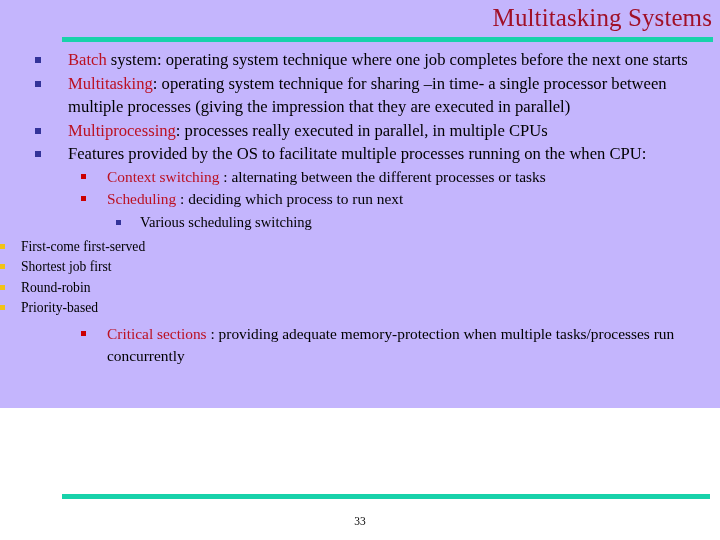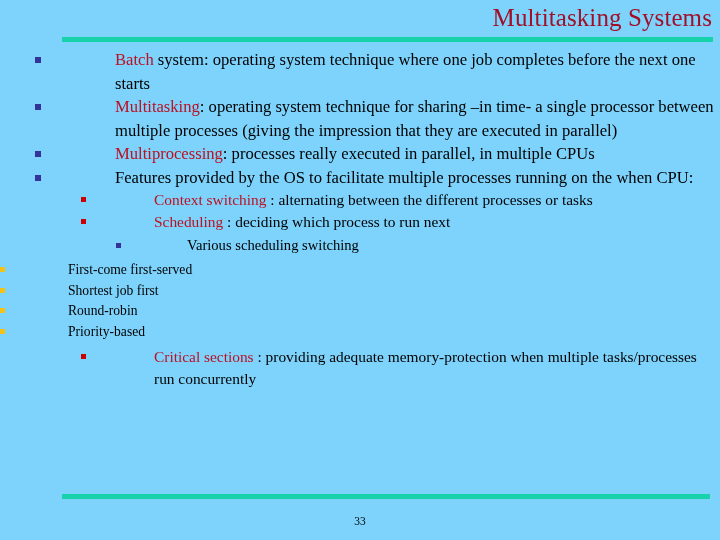--- a/index.html
+++ b/index.html
@@ -11,22 +11,22 @@
     width: 720px;
     height: 540px;
     overflow: hidden;
     font-family: "Liberation Serif", "DejaVu Serif", serif;
     position: relative;
   }
 
   .slide {
     position: relative;
     width: 720px;
-    height: 540px;
-    background: #7dd3fc;
+    height: 408px;
+    background: #c4b5fd;
   }
 
   
   .title-area {
     position: absolute;
     left: 0;
     top: 2px;
     width: 712px;
     text-align: right;
     height: 34px;
@@ -57,21 +57,20 @@
     left: 0;
     top: 48px;
     width: 720px;
   }
 
   .bullet-row {
     display: flex;
     align-items: flex-start;
     margin: 0;
     padding: 0;
-    gap: 47px;
   }
 
   .marker {
     flex: 0 0 auto;
     display: inline-block;
   }
   .marker i {
     display: block;
     background: #333399;
   }

